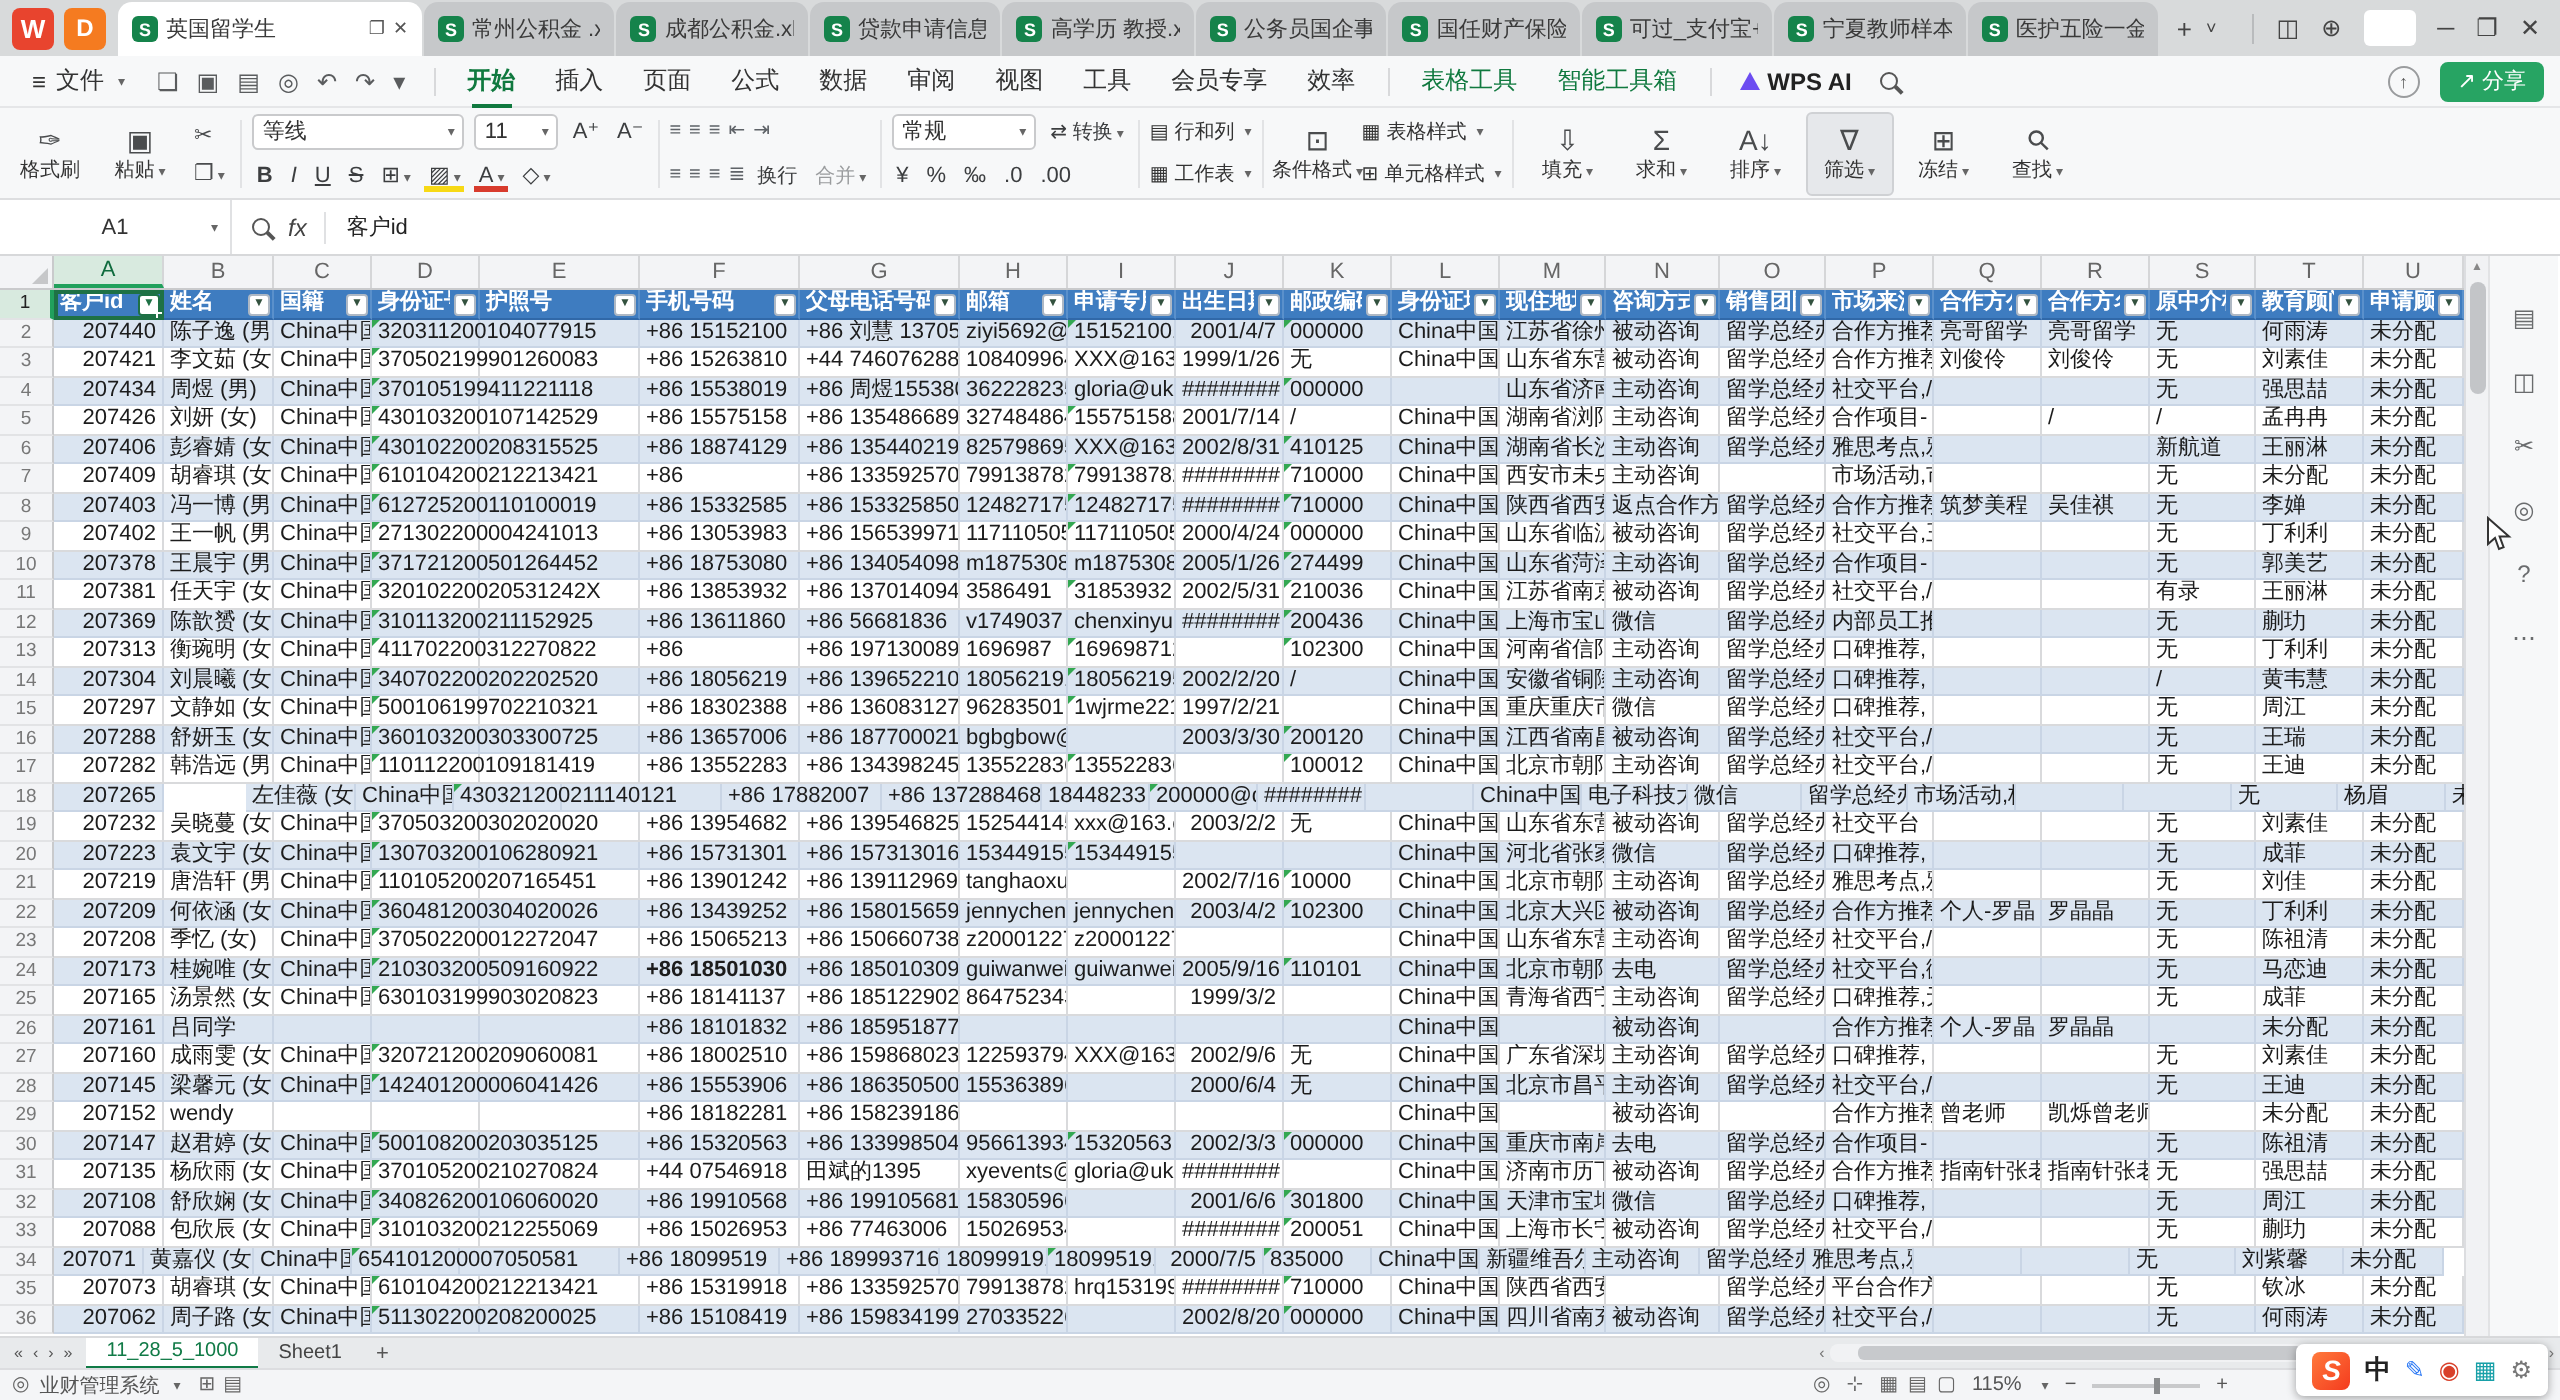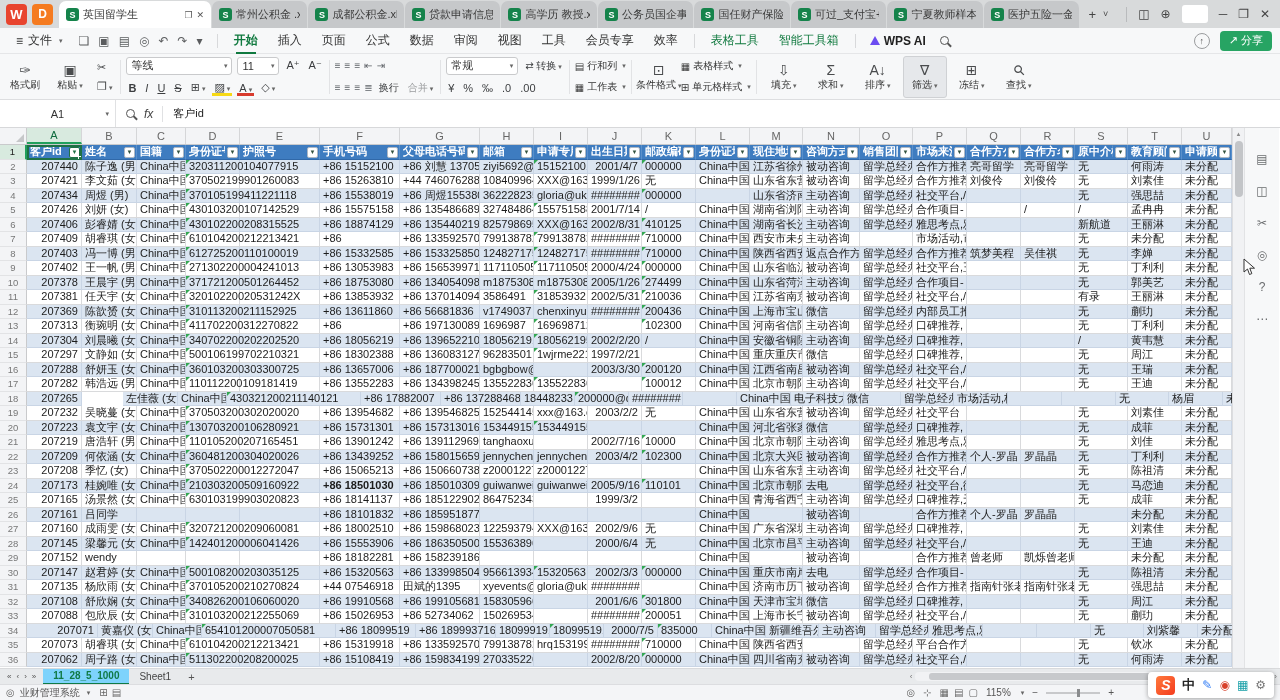--- a/index.html
+++ b/index.html
@@ -98,21 +98,21 @@
 
   .vscroll{width:12px;flex:0 0 12px;background:#f1f2f4;border-left:1px solid #dcdde0;display:flex;flex-direction:column;align-items:center}
   .varrow{height:11px;font-size:6px;color:#888;display:flex;align-items:center;justify-content:center}
   .vthumb{width:8px;height:56px;background:#c3c5c8;border-radius:4px;margin-top:2px}
   .siderail{width:35px;flex:0 0 35px;background:#f7f8f9;border-left:1px solid #e2e3e5;display:flex;flex-direction:column;align-items:center;padding-top:24px;gap:18px;color:#6a6c6e;font-size:12px}
 
   
   .sheetbar{height:16px;flex:0 0 16px;background:#e8eaec;display:flex;align-items:center;font-size:10px;border-top:1px solid #d9dadc}
   .snav{display:flex;gap:5px;color:#555;padding:0 7px;font-size:8px}
   .stab{height:16px;display:flex;align-items:center;padding:0 10px;color:#444;white-space:nowrap}
-  .stab.active{background:#7dd3fc;color:#107a46;font-weight:bold;border-bottom:2px solid #107a46}
+  .stab.active{background:#ffffff;color:#107a46;font-weight:normal;border-bottom:2px solid #107a46}
   .saddbtn{padding:0 7px;color:#555;font-size:11px}
   .hscrollwrap{margin-left:auto;display:flex;align-items:center;gap:3px;padding-right:3px;color:#777;font-size:8px}
   .hscroll{width:356px;height:9px;background:#f1f2f4;border-radius:4px;position:relative}
   .hthumb{position:absolute;left:14px;top:1px;width:276px;height:7px;background:#c7c9cc;border-radius:3px}
 
   
   .statusbar{height:16px;flex:0 0 16px;background:#f4f5f7;border-top:1px solid #dcdde0;display:flex;align-items:center;font-size:10px;color:#555;padding:0 6px;gap:8px}
   .stleft{display:flex;align-items:center;gap:5px}
   .sticon{font-size:10px;color:#666}
   .stright{margin-left:auto;display:flex;align-items:center;gap:8px;padding-right:160px}
@@ -1253,39 +1253,39 @@
           <div class="cell" style="width: 50px;">未分配</div>
         </div>
         <div class="row">
           <div class="rn">33</div>
           <div class="cell ra" style="width: 55px;">207088</div>
           <div class="cell" style="width: 55px;">包欣辰 (女</div>
           <div class="cell" style="width: 49px;">China中国</div>
           <div class="cell ovf tri" style="width: 54px;">310103200212255069</div>
           <div class="cell" style="width: 80px;"></div>
           <div class="cell" style="width: 80px;">+86 15026953</div>
-          <div class="cell" style="width: 80px;">+86 52734062</div>
+          <div class="cell" style="width: 80px;">+86 77463006</div>
           <div class="cell" style="width: 54px;">150269534</div>
           <div class="cell" style="width: 54px;"></div>
           <div class="cell ra" style="width: 54px;">########</div>
           <div class="cell tri" style="width: 54px;">200051</div>
           <div class="cell" style="width: 54px;">China中国</div>
           <div class="cell" style="width: 53px;">上海市长宁</div>
           <div class="cell" style="width: 57px;">被动咨询</div>
           <div class="cell" style="width: 53px;">留学总经办</div>
           <div class="cell" style="width: 54px;">社交平台,/</div>
           <div class="cell" style="width: 54px;"></div>
           <div class="cell" style="width: 54px;"></div>
           <div class="cell" style="width: 53px;">无</div>
           <div class="cell" style="width: 54px;">蒯玏</div>
           <div class="cell" style="width: 50px;">未分配</div>
         </div>
         <div class="row band">
           <div class="rn">34</div>
-          <div class="cell ra" style="width: 71px;">207071</div>
+          <div class="cell ra" style="width: 45px;">207071</div>
           <div class="cell" style="width: 55px;">黄嘉仪 (女</div>
           <div class="cell" style="width: 49px;">China中国</div>
           <div class="cell ovf tri" style="width: 54px;">654101200007050581</div>
           <div class="cell" style="width: 80px;"></div>
           <div class="cell" style="width: 80px;">+86 18099519</div>
           <div class="cell" style="width: 80px;">+86 1899937166</div>
           <div class="cell" style="width: 54px;">180999191</div>
           <div class="cell tri" style="width: 54px;">180995191</div>
           <div class="cell ra" style="width: 54px;">2000/7/5</div>
           <div class="cell tri" style="width: 54px;">835000</div>

